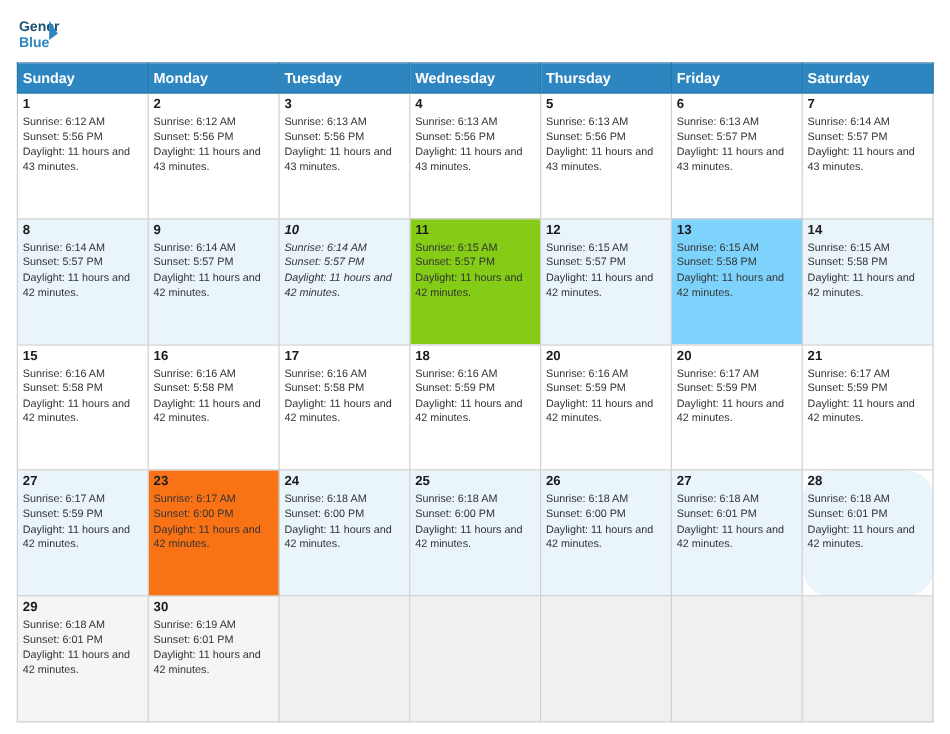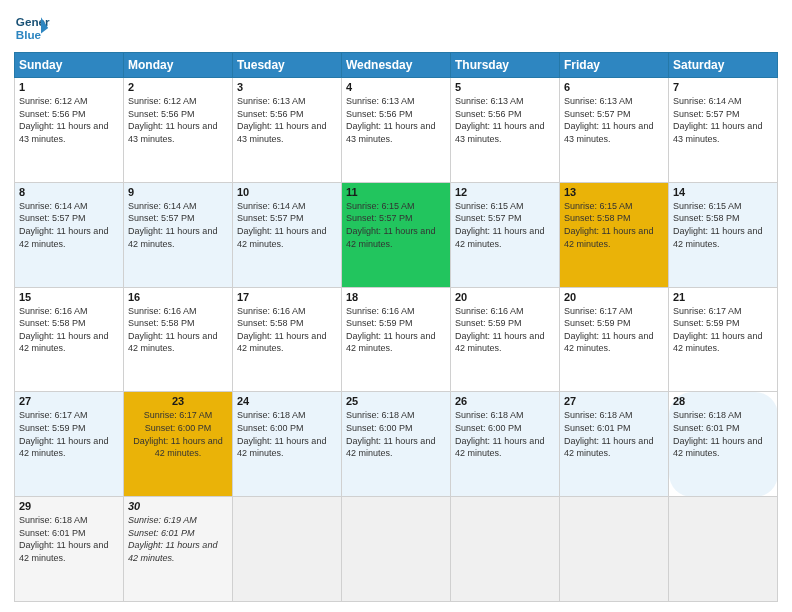--- a/index.html
+++ b/index.html
@@ -138,27 +138,27 @@
           <td><span class="day-num">6</span>
 <span class="day-info">Sunrise: 6:13 AM<br>Sunset: 5:57 PM<br>Daylight: 11 hours and 43 minutes.</span></td>
           <td><span class="day-num">7</span>
 <span class="day-info">Sunrise: 6:14 AM<br>Sunset: 5:57 PM<br>Daylight: 11 hours and 43 minutes.</span></td>
         </tr>
         <tr>
           <td style="background: rgb(234, 244, 251);"><span class="day-num">8</span>
 <span class="day-info">Sunrise: 6:14 AM<br>Sunset: 5:57 PM<br>Daylight: 11 hours and 42 minutes.</span></td>
           <td style="background: rgb(234, 244, 251);"><span class="day-num">9</span>
 <span class="day-info">Sunrise: 6:14 AM<br>Sunset: 5:57 PM<br>Daylight: 11 hours and 42 minutes.</span></td>
-          <td style="background: rgb(234, 244, 251);"><span class="day-num">10</span>
+          <td style="background: rgb(234, 244, 251); font-style: italic;"><span class="day-num">10</span>
 <span class="day-info">Sunrise: 6:14 AM<br>Sunset: 5:57 PM<br>Daylight: 11 hours and 42 minutes.</span></td>
-          <td style="background: #22c55e; margin-left: 11px;"><span class="day-num">11</span>
+          <td style="background: #84cc16; margin-left: 11px;"><span class="day-num">11</span>
 <span class="day-info">Sunrise: 6:15 AM<br>Sunset: 5:57 PM<br>Daylight: 11 hours and 42 minutes.</span></td>
           <td style="background: rgb(234, 244, 251);"><span class="day-num">12</span>
 <span class="day-info">Sunrise: 6:15 AM<br>Sunset: 5:57 PM<br>Daylight: 11 hours and 42 minutes.</span></td>
-          <td style="background: #eab308;"><span class="day-num">13</span>
+          <td style="background: #7dd3fc;"><span class="day-num">13</span>
 <span class="day-info">Sunrise: 6:15 AM<br>Sunset: 5:58 PM<br>Daylight: 11 hours and 42 minutes.</span></td>
           <td style="background: rgb(234, 244, 251);"><span class="day-num">14</span>
 <span class="day-info">Sunrise: 6:15 AM<br>Sunset: 5:58 PM<br>Daylight: 11 hours and 42 minutes.</span></td>
         </tr>
         <tr>
           <td><span class="day-num">15</span>
 <span class="day-info">Sunrise: 6:16 AM<br>Sunset: 5:58 PM<br>Daylight: 11 hours and 42 minutes.</span></td>
           <td><span class="day-num">16</span>
 <span class="day-info">Sunrise: 6:16 AM<br>Sunset: 5:58 PM<br>Daylight: 11 hours and 42 minutes.</span></td>
           <td><span class="day-num">17</span>
@@ -168,37 +168,37 @@
           <td><span class="day-num">20</span>
 <span class="day-info">Sunrise: 6:16 AM<br>Sunset: 5:59 PM<br>Daylight: 11 hours and 42 minutes.</span></td>
           <td><span class="day-num">20</span>
 <span class="day-info">Sunrise: 6:17 AM<br>Sunset: 5:59 PM<br>Daylight: 11 hours and 42 minutes.</span></td>
           <td><span class="day-num">21</span>
 <span class="day-info">Sunrise: 6:17 AM<br>Sunset: 5:59 PM<br>Daylight: 11 hours and 42 minutes.</span></td>
         </tr>
         <tr>
           <td style="background: rgb(234, 244, 251);"><span class="day-num">27</span>
 <span class="day-info">Sunrise: 6:17 AM<br>Sunset: 5:59 PM<br>Daylight: 11 hours and 42 minutes.</span></td>
-          <td style="background: #eab308; text-align: center;"><span class="day-num">23</span>
+          <td style="background: #f97316;"><span class="day-num">23</span>
 <span class="day-info">Sunrise: 6:17 AM<br>Sunset: 6:00 PM<br>Daylight: 11 hours and 42 minutes.</span></td>
           <td style="background: rgb(234, 244, 251);"><span class="day-num">24</span>
 <span class="day-info">Sunrise: 6:18 AM<br>Sunset: 6:00 PM<br>Daylight: 11 hours and 42 minutes.</span></td>
           <td style="background: rgb(234, 244, 251);"><span class="day-num">25</span>
 <span class="day-info">Sunrise: 6:18 AM<br>Sunset: 6:00 PM<br>Daylight: 11 hours and 42 minutes.</span></td>
           <td style="background: rgb(234, 244, 251);"><span class="day-num">26</span>
 <span class="day-info">Sunrise: 6:18 AM<br>Sunset: 6:00 PM<br>Daylight: 11 hours and 42 minutes.</span></td>
           <td style="background: rgb(234, 244, 251);"><span class="day-num">27</span>
 <span class="day-info">Sunrise: 6:18 AM<br>Sunset: 6:01 PM<br>Daylight: 11 hours and 42 minutes.</span></td>
           <td style="background: rgb(234, 244, 251); border-radius: 23px;"><span class="day-num">28</span>
 <span class="day-info">Sunrise: 6:18 AM<br>Sunset: 6:01 PM<br>Daylight: 11 hours and 42 minutes.</span></td>
         </tr>
         <tr>
           <td style="background: rgb(245, 245, 245);"><span class="day-num">29</span>
 <span class="day-info">Sunrise: 6:18 AM<br>Sunset: 6:01 PM<br>Daylight: 11 hours and 42 minutes.</span></td>
-          <td style="background: rgb(245, 245, 245); font-style: italic;"><span class="day-num">30</span>
+          <td style="background: rgb(245, 245, 245);"><span class="day-num">30</span>
 <span class="day-info">Sunrise: 6:19 AM<br>Sunset: 6:01 PM<br>Daylight: 11 hours and 42 minutes.</span></td>
           <td class="empty"></td>
           <td class="empty"></td>
           <td class="empty"></td>
           <td class="empty"></td>
           <td class="empty"></td>
         </tr>
       </tbody>
   </table>
 </div>

